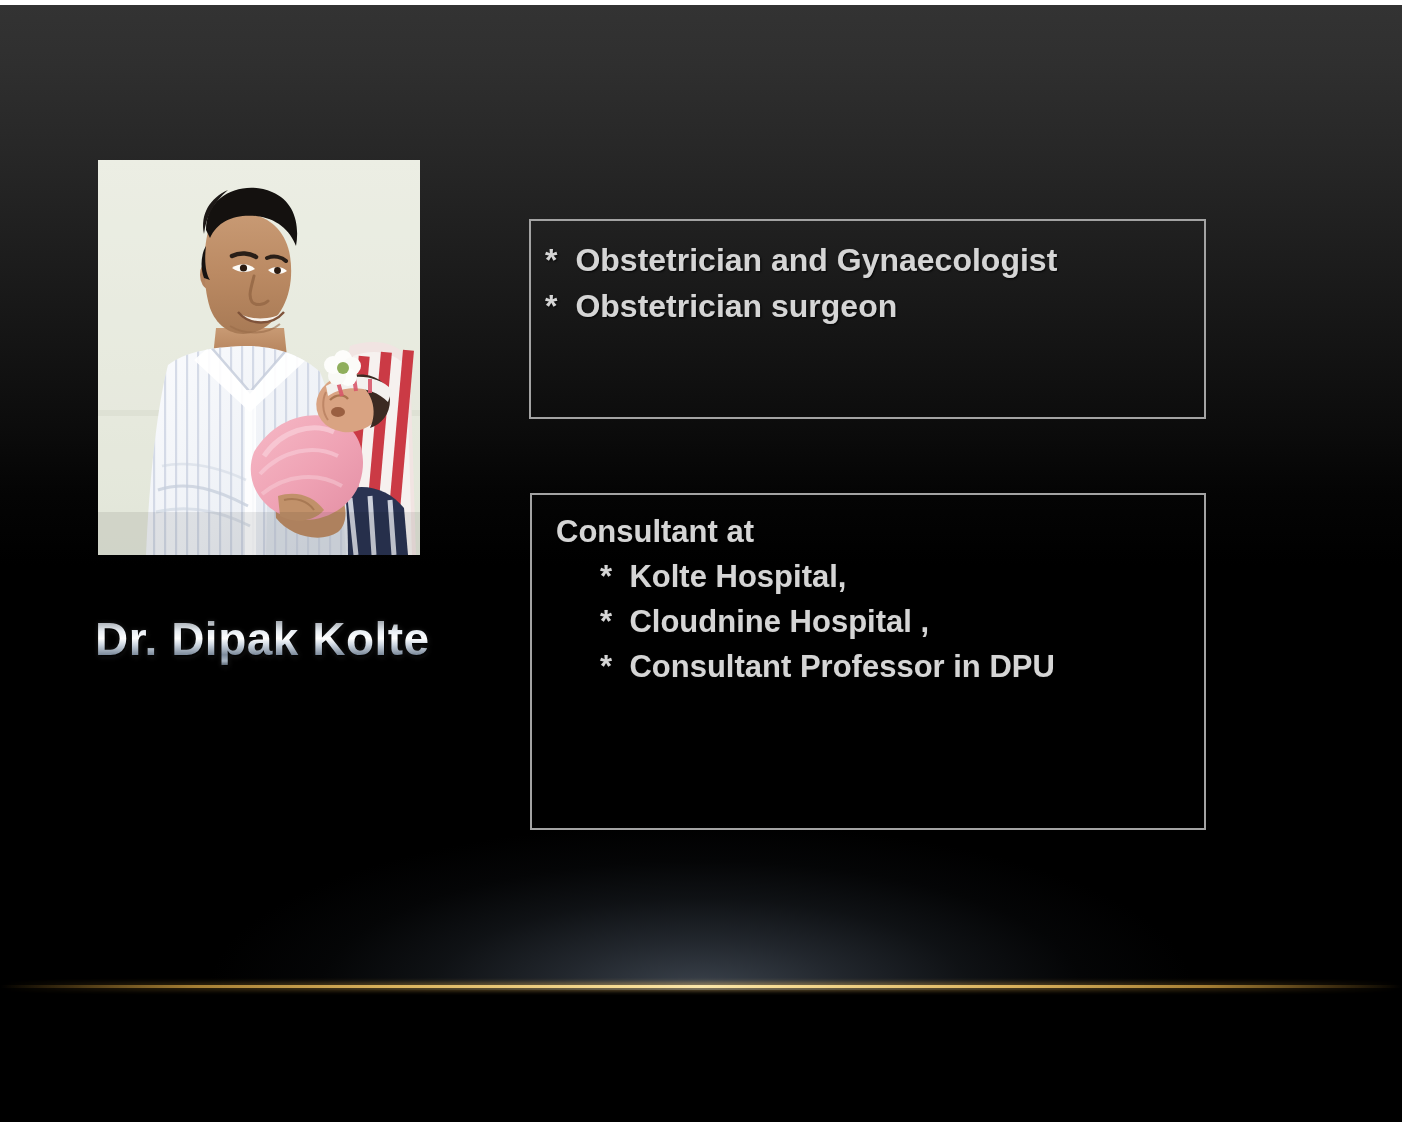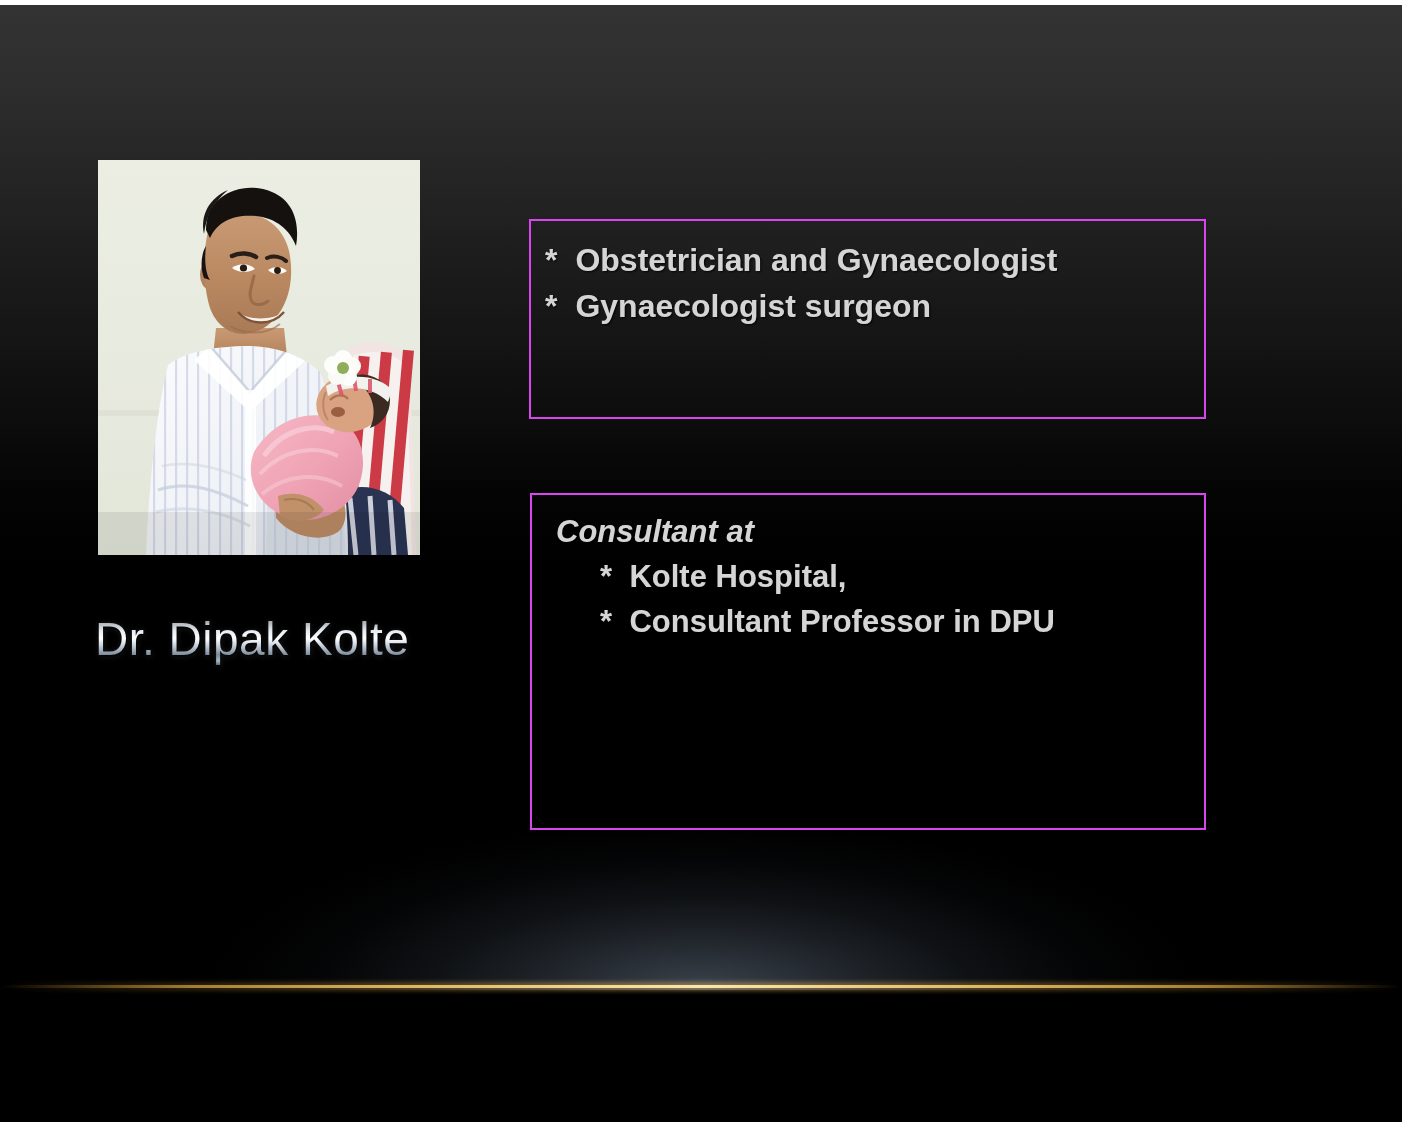--- a/index.html
+++ b/index.html
@@ -131,21 +131,21 @@
   .photo svg { display: block; width: 100%; height: 100%; }
 
   
   .doctor-name {
     position: absolute;
     left: 95px;
     top: 614px;
     width: 400px;
     z-index: 5;
     font-size: 46px;
-    font-weight: normal;
+    font-weight: bold;
     letter-spacing: 0.5px;
     line-height: 1.1;
     background: linear-gradient(to bottom,
         #6f7378 0%,
         #9ea4ab 12%,
         #e9eef3 34%,
         #ffffff 48%,
         #cfd8e2 60%,
         #7d8b9c 80%,
         #a9b6c4 92%,
@@ -155,21 +155,21 @@
     color: transparent;
     -webkit-text-fill-color: transparent;
     filter: drop-shadow(1px 2px 1px rgba(0,0,0,0.95))
             drop-shadow(0 0 2px rgba(255,255,255,0.12));
   }
 
   
   .panel {
     position: absolute;
     z-index: 5;
-    border: 2px solid #d946ef;
+    border: 2px solid #a3a3a3;
     background: transparent;
     box-sizing: border-box;
   }
   .panel-credentials {
     left: 529px;
     top: 219px;
     width: 677px;
     height: 200px;
     padding: 16px 18px 0 14px;
   }
@@ -193,21 +193,20 @@
   .panel-credentials .line {
     font-size: 32px;
     line-height: 46px;
   }
   .line .star {
     display: inline-block;
     width: 0.95em;
   }
   .line.heading {
     margin-bottom: 0;
-    font-style: italic;
   }
   .line.indent {
     padding-left: 44px;
   }
 </style>
 </head>
 <body>
 
 <div class="slide">
 
@@ -357,22 +356,23 @@
 
         <rect x="0" y="352" width="322" height="43" fill="#000000" opacity="0.08"></rect>
       </svg>
     </div>
   </div>
 
   <div class="doctor-name">Dr. Dipak Kolte</div>
 
   <div class="panel panel-credentials">
     <div class="line"><span class="star">*</span><span>Obstetrician and Gynaecologist</span></div>
-    <div class="line"><span class="star">*</span><span>Gynaecologist surgeon</span></div>
+    <div class="line"><span class="star">*</span><span>Obstetrician surgeon</span></div>
   </div>
 
   <div class="panel panel-affiliations">
     <div class="line heading">Consultant at</div>
     <div class="line indent"><span class="star">*</span><span>Kolte Hospital,</span></div>
+    <div class="line indent"><span class="star">*</span><span>Cloudnine Hospital ,</span></div>
     <div class="line indent"><span class="star">*</span><span>Consultant Professor in DPU</span></div>
   </div>
 
 </div>
 
 </body></html>

